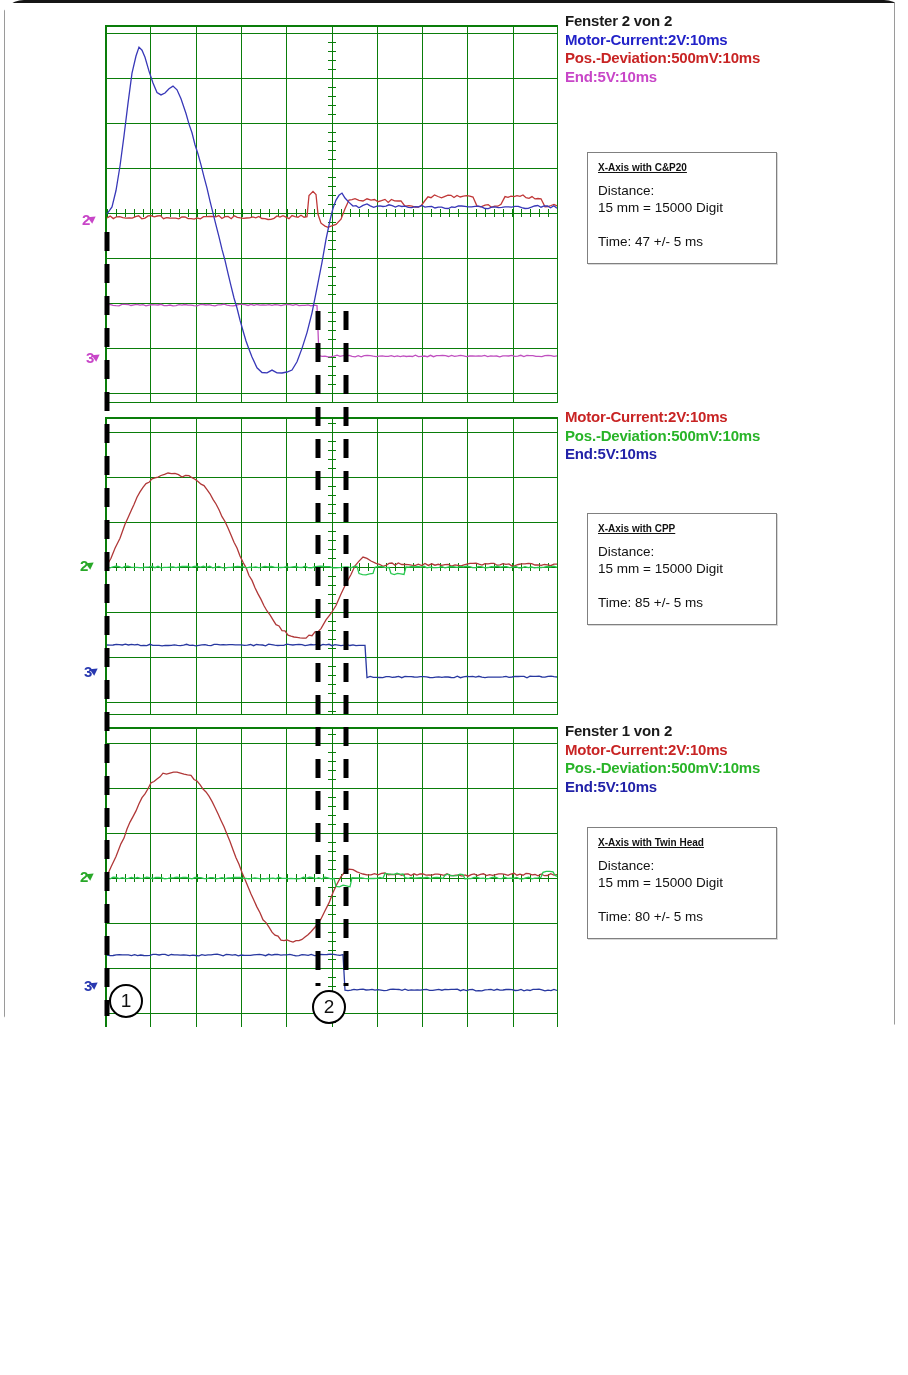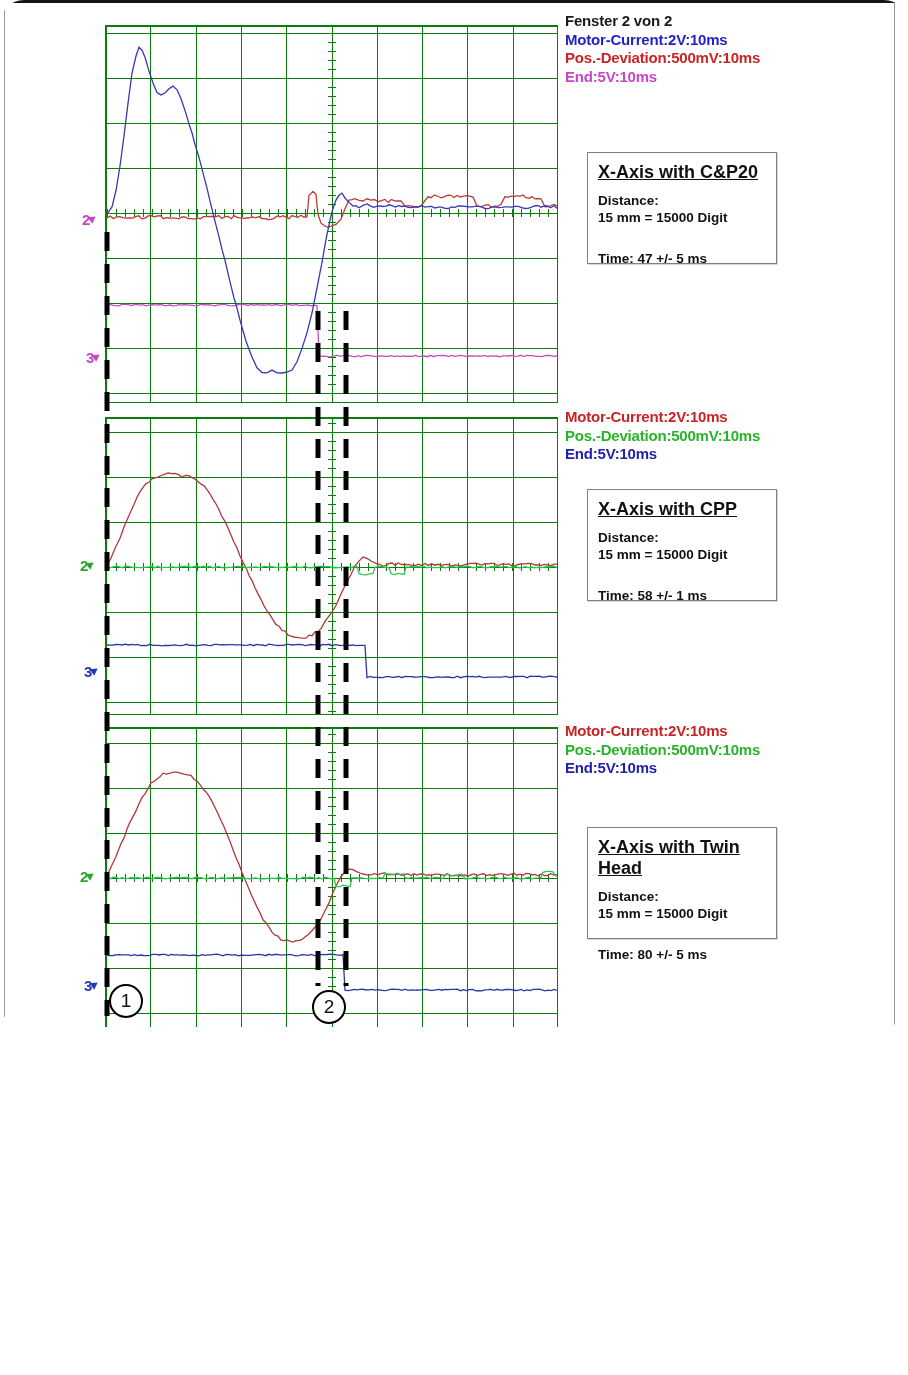--- a/index.html
+++ b/index.html
@@ -8,23 +8,23 @@
   .figure-box{position:absolute;left:4px;top:0px;width:889px;height:1040px;background:#fff;
         border:1px solid #9a9a9a;border-top:3px solid #151515;}
   .scope{position:absolute;background:#fff;}
   .scope svg{display:block;}
   .scope-header{position:absolute;left:565px;width:330px;font-size:15px;font-weight:bold;
         line-height:18.5px;letter-spacing:-0.2px;}
   .hdr-title{color:#1a1a1a;}
   .info-box{position:absolute;left:587px;width:190px;height:112px;background:#fff;
         border:1px solid #808080;box-shadow:1px 1px 0 #d8d8d8;padding:9px 10px;box-sizing:border-box;
         font-size:13.5px;}
-  .ib-title{font-size:18px;font-weight:bold;text-decoration:underline;margin-bottom:9px;}
-  .ib-line{line-height:17px;font-weight:bold;}
-  .ib-time{margin-top:24px;}
+  .ib-title{font-size:10px;font-weight:bold;text-decoration:underline;margin-bottom:9px;}
+  .ib-line{line-height:17px;}
+  .ib-time{margin-top:17px;}
   .ch-marker{position:absolute;font-size:15px;font-weight:bold;line-height:15px;white-space:nowrap;}
   .ch-arrow{display:inline-block;width:0;height:0;border-left:7px solid currentColor;
         border-top:4px solid transparent;border-bottom:4px solid transparent;margin-left:1px;
         transform:rotate(-35deg) translateY(-3px);}
   .dash-overlay{position:absolute;left:0;top:0;pointer-events:none;}
   .callout{position:absolute;width:34px;height:34px;border:2.5px solid #000;border-radius:50%;
         background:#fff;display:flex;align-items:center;justify-content:center;
         font-size:19px;color:#111;box-sizing:border-box;}
   .trigger{position:absolute;left:99px;top:1026px;font-size:14px;font-weight:bold;color:#222;
         font-family:"Liberation Serif",serif;}
@@ -390,36 +390,37 @@
     <div style="color: rgb(34, 34, 200);">Motor-Current:2V:10ms</div>
     <div style="color: rgb(200, 36, 36);">Pos.-Deviation:500mV:10ms</div>
     <div style="color: rgb(200, 70, 200);">End:5V:10ms</div>
   </div>
   <div class="scope-header" style="top:408px;">
     <div style="color: rgb(200, 36, 36);">Motor-Current:2V:10ms</div>
     <div style="color: rgb(40, 180, 40);">Pos.-Deviation:500mV:10ms</div>
     <div style="color: rgb(34, 34, 168);">End:5V:10ms</div>
   </div>
   <div class="scope-header" style="top:722px;">
+    <div class="hdr-title">Fenster 1 von 2</div>
     <div style="color: rgb(200, 36, 36);">Motor-Current:2V:10ms</div>
     <div style="color: rgb(40, 180, 40);">Pos.-Deviation:500mV:10ms</div>
     <div style="color: rgb(34, 34, 168);">End:5V:10ms</div>
   </div>
 
   <div class="info-box" style="top:152px;">
     <div class="ib-title">X-Axis with C&amp;P20</div>
     <div class="ib-line">Distance:</div>
     <div class="ib-line">15 mm = 15000 Digit</div>
     <div class="ib-line ib-time">Time: 47 +/- 5 ms</div>
   </div>
-  <div class="info-box" style="top:489px;">
+  <div class="info-box" style="top:513px;">
     <div class="ib-title">X-Axis with CPP</div>
     <div class="ib-line">Distance:</div>
     <div class="ib-line">15 mm = 15000 Digit</div>
-    <div class="ib-line ib-time">Time: 58 +/- 1 ms</div>
+    <div class="ib-line ib-time">Time: 85 +/- 5 ms</div>
   </div>
   <div class="info-box" style="top:827px;">
     <div class="ib-title">X-Axis with Twin Head</div>
     <div class="ib-line">Distance:</div>
     <div class="ib-line">15 mm = 15000 Digit</div>
     <div class="ib-line ib-time">Time: 80 +/- 5 ms</div>
   </div>
 
   <div class="ch-marker" style="left: 82px; top: 212px; color: rgb(200, 70, 200);"><span>2</span><span class="ch-arrow"></span></div>
   <div class="ch-marker" style="left: 86px; top: 350px; color: rgb(200, 70, 200);"><span>3</span><span class="ch-arrow"></span></div>

